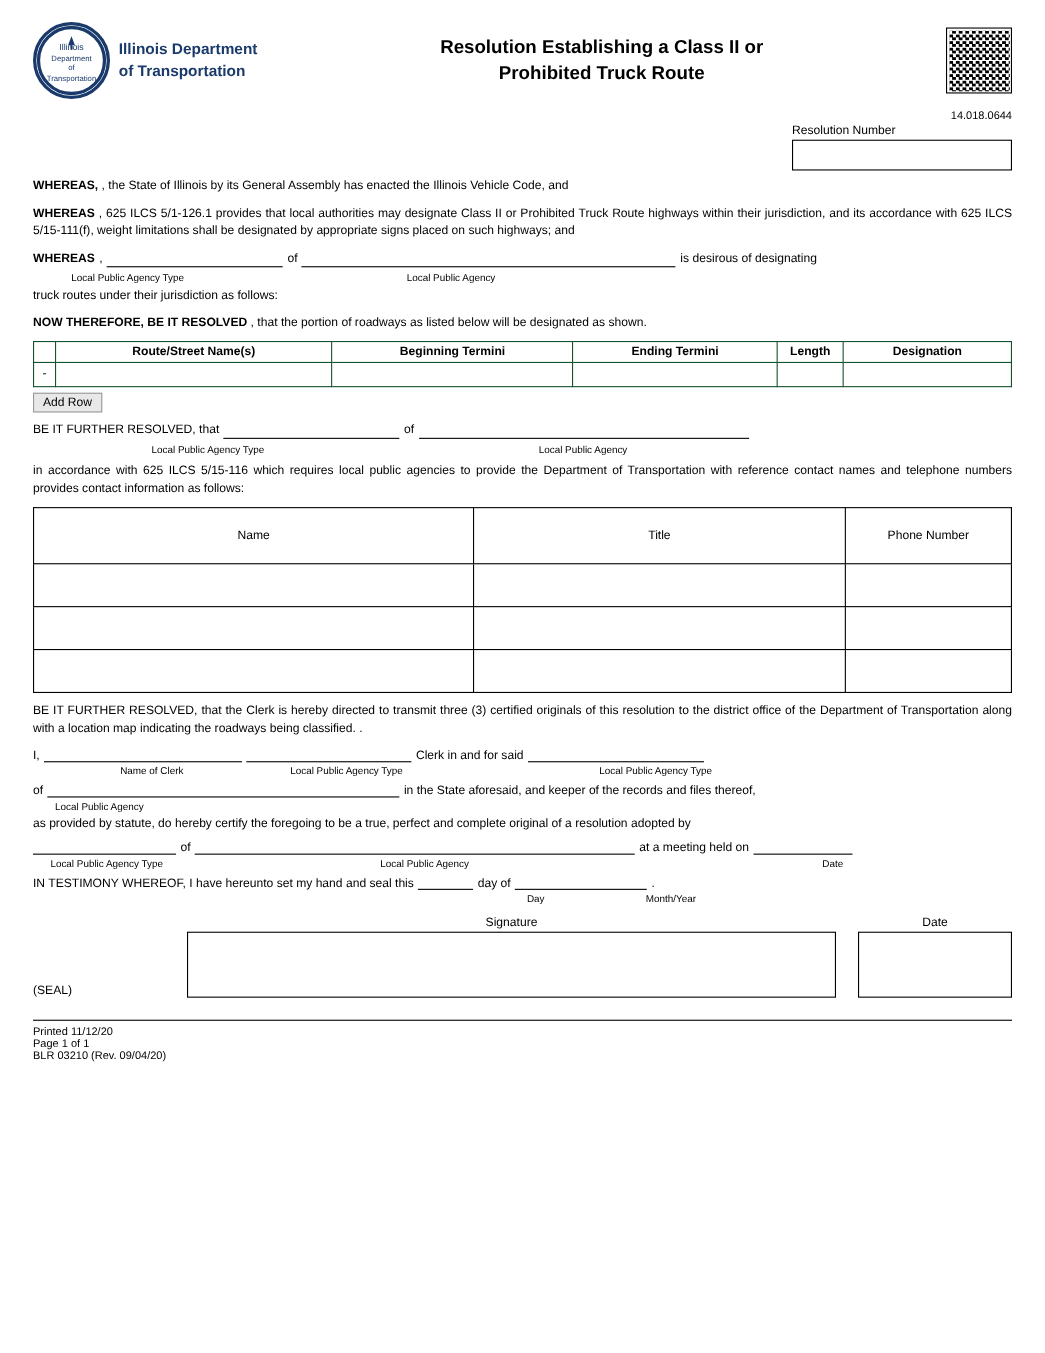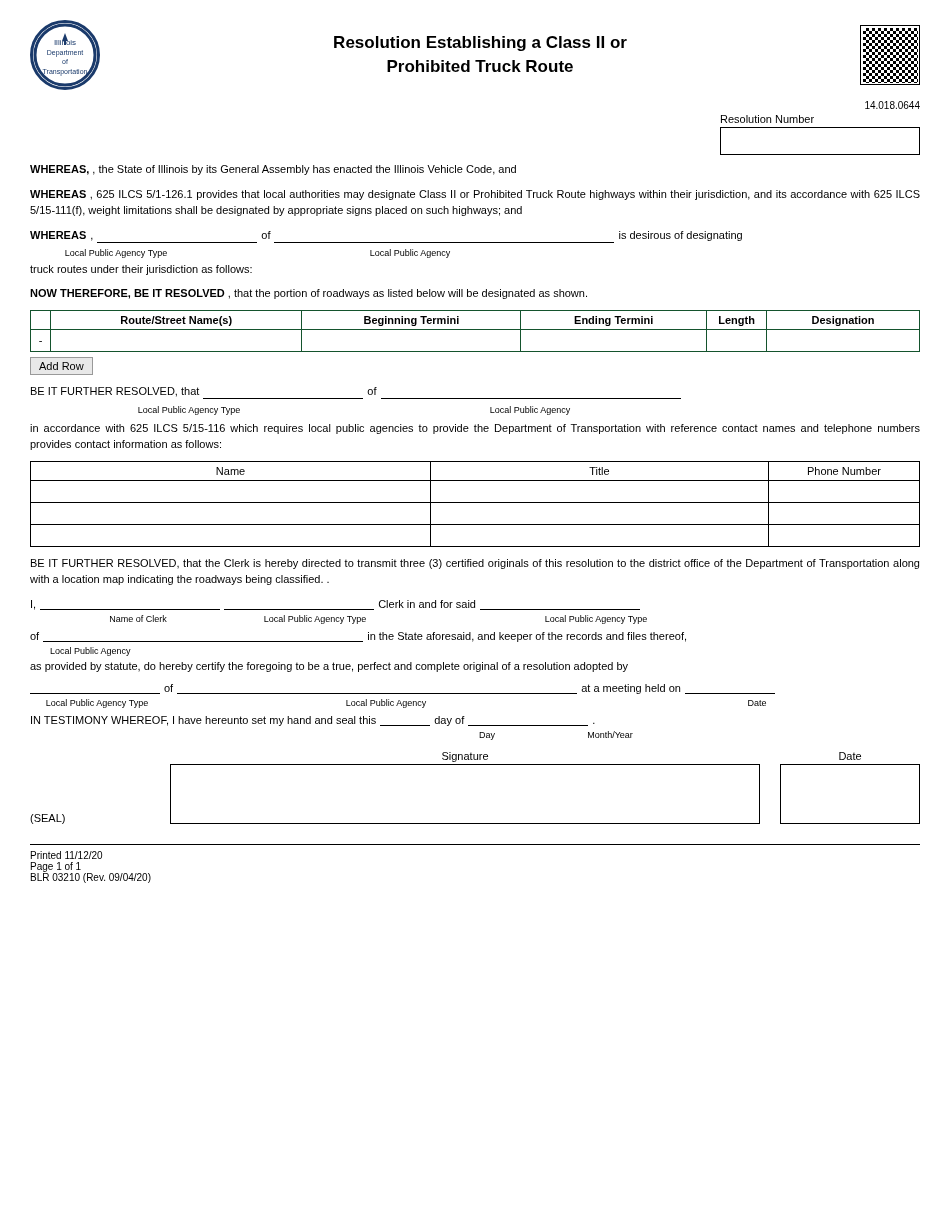--- a/index.html
+++ b/index.html
@@ -123,21 +123,21 @@
     }
 
     
     .contact-table {
       width: 100%;
       border-collapse: collapse;
       margin-bottom: 8px;
     }
     .contact-table th, .contact-table td {
       border: 1px solid #000;
-      padding: 3px 6px;
+      padding: 19px 6px;
       font-size: 11px;
     }
     .contact-table th {
       text-align: center;
       font-weight: normal;
     }
     .contact-table td {
       height: 22px;
     }
     .col-name { width: 45%; }
@@ -221,20 +221,24 @@
         <circle cx="32" cy="32" r="30" fill="none" stroke="#1a3a6b" stroke-width="3"></circle>
         <text x="32" y="22" text-anchor="middle" font-size="8" fill="#1a3a6b" font-family="Arial">Illinois</text>
         <text x="32" y="32" text-anchor="middle" font-size="7" fill="#1a3a6b" font-family="Arial">Department</text>
         <text x="32" y="41" text-anchor="middle" font-size="7" fill="#1a3a6b" font-family="Arial">of</text>
         <text x="32" y="51" text-anchor="middle" font-size="7" fill="#1a3a6b" font-family="Arial">Transportation</text>
 
         <polygon points="32,10 29,18 35,18" fill="#1a3a6b"></polygon>
         <rect x="31" y="18" width="2" height="4" fill="#1a3a6b"></rect>
       </svg>
     </div>
+    <div class="logo-text">
+      <div>Illinois Department</div>
+      <div>of Transportation</div>
+    </div>
   </div>
   <div class="title-area">
     <h1>
       <span>Resolution Establishing a Class II or</span><br>
       <span>Prohibited Truck Route</span>
     </h1>
   </div>
   <div style="display:flex;flex-direction:column;align-items:flex-end;gap:4px;">
     <div class="qr-box">
       <div class="qr-placeholder"></div>

